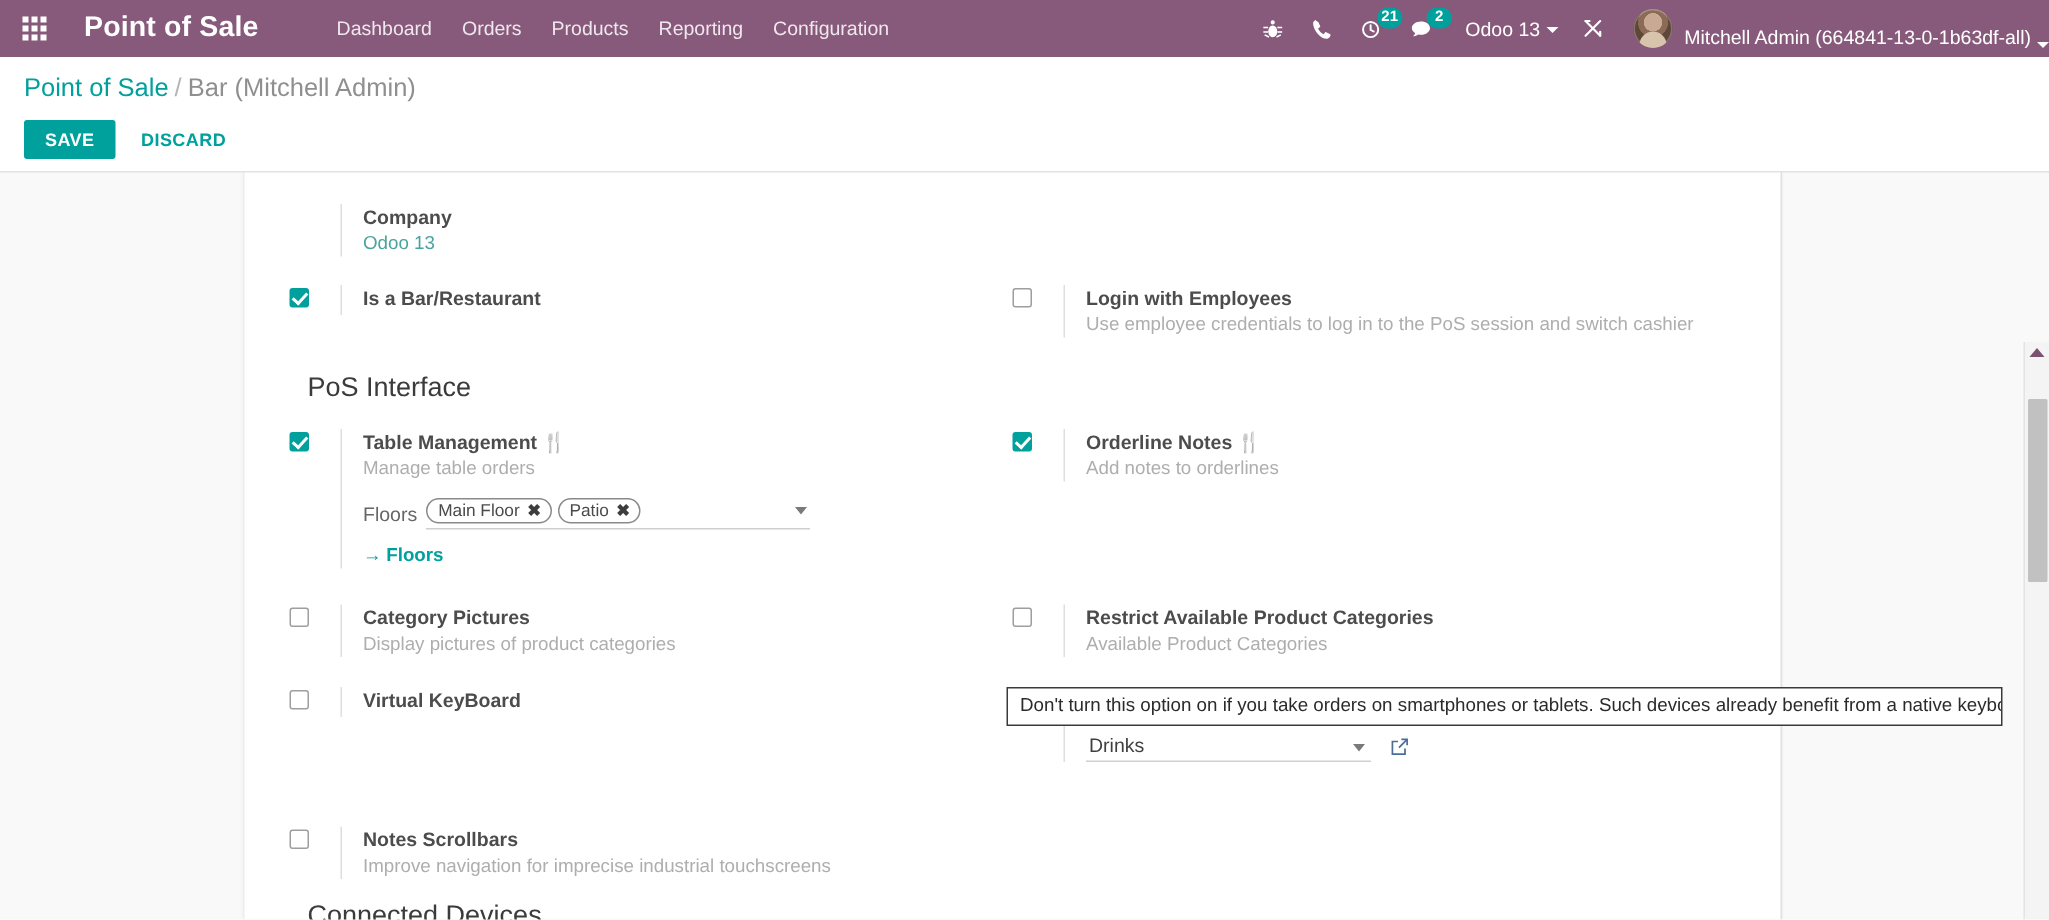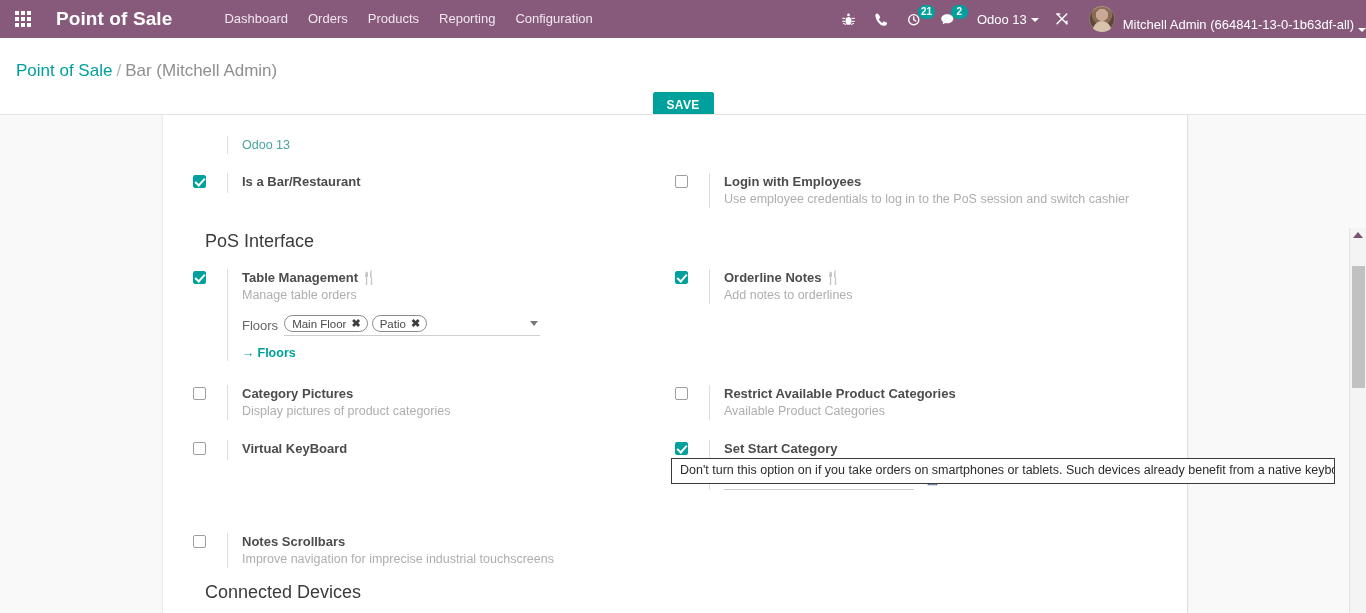--- a/index.html
+++ b/index.html
@@ -119,35 +119,35 @@
     transform: translateX(-50%);
     background: #d8c3ad;
     border-radius: 9px 9px 0 0;
   }
   .user-name { font-size: 13px; }
 
   
   .control-panel {
     background: #ffffff;
     border-bottom: 1px solid #e7e7e7;
-    padding: 12px 16px;
+    padding: 0 16px;
     height: 96px;
     position: relative;
   }
   .breadcrumb {
     font-size: 17px;
     padding-top: 9px;
     line-height: 24px;
     color: #9e9e9e;
   }
   .breadcrumb .bc-link { color: #00A09D; cursor: pointer; }
   .breadcrumb .bc-sep { color: #b5b5b5; margin: 0 4px; }
   .breadcrumb .bc-active { color: #8f8f8f; }
 
-  .btn-row { margin-top: 9px; display: flex; align-items: center; flex-direction: column; }
+  .btn-row { margin-top: 9px; display: flex; align-items: center; }
   .btn-save {
     background: #00A09D;
     color: #ffffff;
     border: 1px solid #00A09D;
     font-size: 12px;
     font-weight: bold;
     letter-spacing: .3px;
     padding: 5px 13px;
     cursor: pointer;
     border-radius: 2px;
@@ -526,20 +526,21 @@
 <div class="content-area">
   <div class="sheet-bg"></div>
 
   <div class="sheet">
     <div class="settings-grid">
 
       <div class="col col-left">
         <div class="setting-block">
           <div class="cb-cell"></div>
           <div class="txt-cell">
+            <div class="s-label">Company</div>
             <div class="s-help" style="color:#4aa39f">Odoo 13</div>
           </div>
         </div>
       </div>
       <div class="col"></div>
 
       <div class="col col-left">
         <div class="setting-block">
           <div class="cb-cell">
             <span class="odoo-cb checked"></span>

